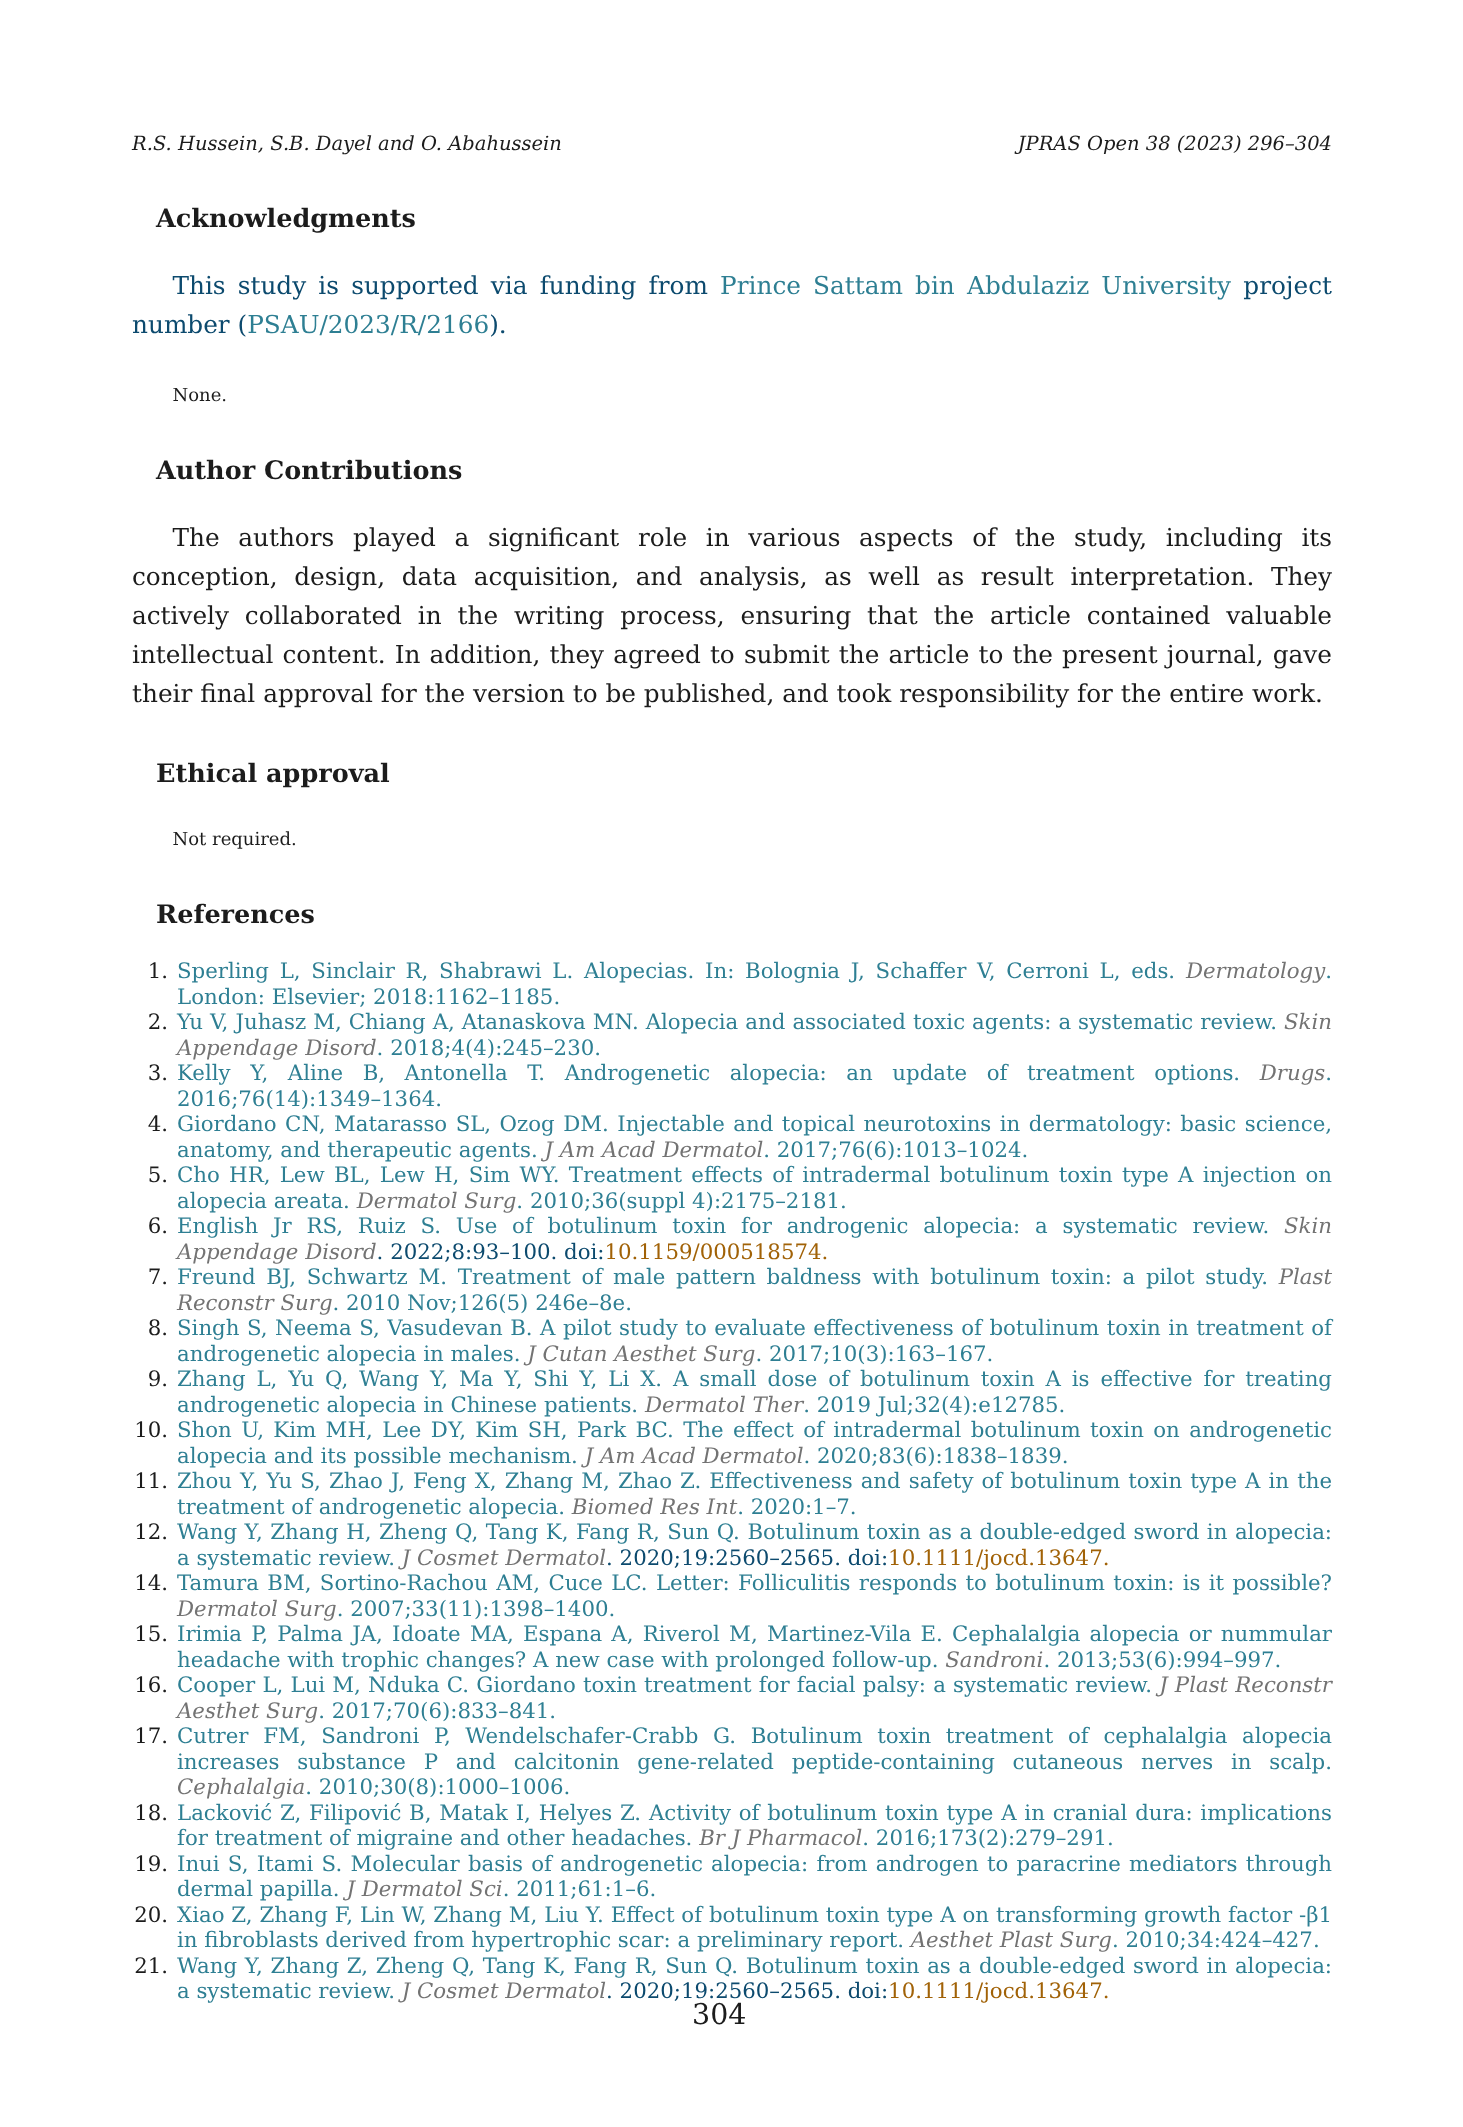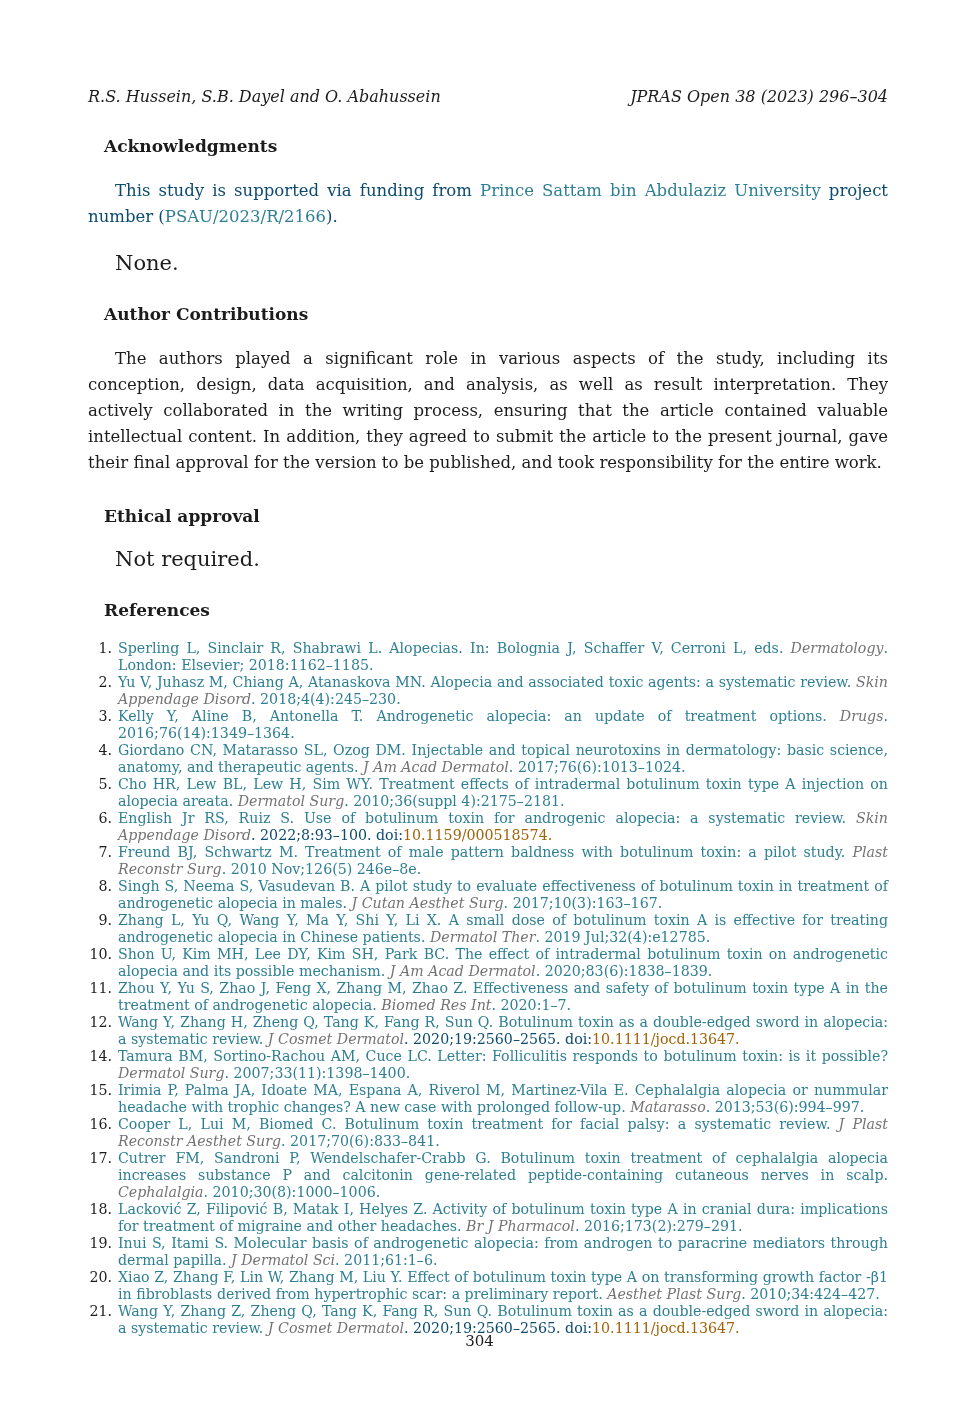--- a/index.html
+++ b/index.html
@@ -8,34 +8,34 @@
     width:975px;height:1418px;
     box-sizing:border-box;
     padding:88px 87px 0 88px;
     font-family:"DejaVu Serif", serif;
     color:#1c1c1c;
     background:#ffffff;
     overflow:hidden;
   }
   .running-header{
     display:flex;justify-content:space-between;
-    font-style:italic;font-size:16px;line-height:18px;gap:24px;
+    font-style:italic;font-size:13px;line-height:18px;gap:24px;
   }
   .section-heading{
     font-size:17px;font-weight:bold;margin:30px 0 0 16px;
     font-family:"DejaVu Serif", serif;
   }
   .para{
     margin:22px 0 0 0;
     font-size:16.5px;line-height:26px;
     text-align:justify;text-indent:27px;
   }
   .short-line{
     margin:22px 0 0 0;
-    font-size:21px;line-height:22px;
+    font-size:12px;line-height:22px;
     padding-left:27px;
   }
   .refs{
     margin-top:20px;
     font-size:14.2px;line-height:17px;
   }
   .ref{
     position:relative;
     padding-left:30px;
     text-align:justify;
@@ -44,21 +44,21 @@
   .ref-num{
     position:absolute;left:0;top:0;width:24px;
     text-align:right;color:#1c1c1c;
   }
   .seg-plain{color:#0c4a6e;}
   .seg-link{color:#2e7f93;}
   .seg-doi{color:#a16207;}
   .seg-journal{color:#737373;font-style:italic;}
   .page-number{
     position:absolute;top:1332px;left:0;right:16px;
-    text-align:center;font-size:15px;color:#1c1c1c;
+    text-align:center;font-size:19px;color:#1c1c1c;
   }
 </style>
 </head>
 <body>
 
 <div class="page">
 
   <div class="running-header">
     <span>R.S. Hussein, S.B. Dayel and O. Abahussein</span>
     <span>JPRAS Open 38 (2023) 296–304</span>
@@ -83,22 +83,22 @@
       <div class="ref"><span class="ref-num">4.</span><span><span class="seg-link">Giordano CN, Matarasso SL, Ozog DM. Injectable and topical neurotoxins in dermatology: basic science, anatomy, and therapeutic agents. </span><span class="seg-journal">J Am Acad Dermatol</span><span class="seg-link">. 2017;76(6):1013–1024.</span></span></div>
       <div class="ref"><span class="ref-num">5.</span><span><span class="seg-link">Cho HR, Lew BL, Lew H, Sim WY. Treatment effects of intradermal botulinum toxin type A injection on alopecia areata. </span><span class="seg-journal">Dermatol Surg</span><span class="seg-link">. 2010;36(suppl 4):2175–2181.</span></span></div>
       <div class="ref"><span class="ref-num">6.</span><span><span class="seg-link">English Jr RS, Ruiz S. Use of botulinum toxin for androgenic alopecia: a systematic review. </span><span class="seg-journal">Skin Appendage Disord</span><span class="seg-plain">. 2022;8:93–100. doi:</span><span class="seg-doi">10.1159/000518574.</span></span></div>
       <div class="ref"><span class="ref-num">7.</span><span><span class="seg-link">Freund BJ, Schwartz M. Treatment of male pattern baldness with botulinum toxin: a pilot study. </span><span class="seg-journal">Plast Reconstr Surg</span><span class="seg-link">. 2010 Nov;126(5) 246e–8e.</span></span></div>
       <div class="ref"><span class="ref-num">8.</span><span><span class="seg-link">Singh S, Neema S, Vasudevan B. A pilot study to evaluate effectiveness of botulinum toxin in treatment of androgenetic alopecia in males. </span><span class="seg-journal">J Cutan Aesthet Surg</span><span class="seg-link">. 2017;10(3):163–167.</span></span></div>
       <div class="ref"><span class="ref-num">9.</span><span><span class="seg-link">Zhang L, Yu Q, Wang Y, Ma Y, Shi Y, Li X. A small dose of botulinum toxin A is effective for treating androgenetic alopecia in Chinese patients. </span><span class="seg-journal">Dermatol Ther</span><span class="seg-link">. 2019 Jul;32(4):e12785.</span></span></div>
       <div class="ref"><span class="ref-num">10.</span><span><span class="seg-link">Shon U, Kim MH, Lee DY, Kim SH, Park BC. The effect of intradermal botulinum toxin on androgenetic alopecia and its possible mechanism. </span><span class="seg-journal">J Am Acad Dermatol</span><span class="seg-link">. 2020;83(6):1838–1839.</span></span></div>
       <div class="ref"><span class="ref-num">11.</span><span><span class="seg-link">Zhou Y, Yu S, Zhao J, Feng X, Zhang M, Zhao Z. Effectiveness and safety of botulinum toxin type A in the treatment of androgenetic alopecia. </span><span class="seg-journal">Biomed Res Int</span><span class="seg-link">. 2020:1–7.</span></span></div>
       <div class="ref"><span class="ref-num">12.</span><span><span class="seg-link">Wang Y, Zhang H, Zheng Q, Tang K, Fang R, Sun Q. Botulinum toxin as a double-edged sword in alopecia: a systematic review. </span><span class="seg-journal">J Cosmet Dermatol</span><span class="seg-plain">. 2020;19:2560–2565. doi:</span><span class="seg-doi">10.1111/jocd.13647.</span></span></div>
       <div class="ref"><span class="ref-num">14.</span><span><span class="seg-link">Tamura BM, Sortino-Rachou AM, Cuce LC. Letter: Folliculitis responds to botulinum toxin: is it possible? </span><span class="seg-journal">Dermatol Surg</span><span class="seg-link">. 2007;33(11):1398–1400.</span></span></div>
-      <div class="ref"><span class="ref-num">15.</span><span><span class="seg-link">Irimia P, Palma JA, Idoate MA, Espana A, Riverol M, Martinez-Vila E. Cephalalgia alopecia or nummular headache with trophic changes? A new case with prolonged follow-up. </span><span class="seg-journal">Matarasso</span><span class="seg-link">. 2013;53(6):994–997.</span></span></div>
-      <div class="ref"><span class="ref-num">16.</span><span><span class="seg-link">Cooper L, Lui M, Biomed C. Botulinum toxin treatment for facial palsy: a systematic review. </span><span class="seg-journal">J Plast Reconstr Aesthet Surg</span><span class="seg-link">. 2017;70(6):833–841.</span></span></div>
+      <div class="ref"><span class="ref-num">15.</span><span><span class="seg-link">Irimia P, Palma JA, Idoate MA, Espana A, Riverol M, Martinez-Vila E. Cephalalgia alopecia or nummular headache with trophic changes? A new case with prolonged follow-up. </span><span class="seg-journal">Sandroni</span><span class="seg-link">. 2013;53(6):994–997.</span></span></div>
+      <div class="ref"><span class="ref-num">16.</span><span><span class="seg-link">Cooper L, Lui M, Nduka C. Giordano toxin treatment for facial palsy: a systematic review. </span><span class="seg-journal">J Plast Reconstr Aesthet Surg</span><span class="seg-link">. 2017;70(6):833–841.</span></span></div>
       <div class="ref"><span class="ref-num">17.</span><span><span class="seg-link">Cutrer FM, Sandroni P, Wendelschafer-Crabb G. Botulinum toxin treatment of cephalalgia alopecia increases substance P and calcitonin gene-related peptide-containing cutaneous nerves in scalp. </span><span class="seg-journal">Cephalalgia</span><span class="seg-link">. 2010;30(8):1000–1006.</span></span></div>
       <div class="ref"><span class="ref-num">18.</span><span><span class="seg-link">Lacković Z, Filipović B, Matak I, Helyes Z. Activity of botulinum toxin type A in cranial dura: implications for treatment of migraine and other headaches. </span><span class="seg-journal">Br J Pharmacol</span><span class="seg-link">. 2016;173(2):279–291.</span></span></div>
       <div class="ref"><span class="ref-num">19.</span><span><span class="seg-link">Inui S, Itami S. Molecular basis of androgenetic alopecia: from androgen to paracrine mediators through dermal papilla. </span><span class="seg-journal">J Dermatol Sci</span><span class="seg-link">. 2011;61:1–6.</span></span></div>
       <div class="ref"><span class="ref-num">20.</span><span><span class="seg-link">Xiao Z, Zhang F, Lin W, Zhang M, Liu Y. Effect of botulinum toxin type A on transforming growth factor -β1 in fibroblasts derived from hypertrophic scar: a preliminary report. </span><span class="seg-journal">Aesthet Plast Surg</span><span class="seg-link">. 2010;34:424–427.</span></span></div>
       <div class="ref"><span class="ref-num">21.</span><span><span class="seg-link">Wang Y, Zhang Z, Zheng Q, Tang K, Fang R, Sun Q. Botulinum toxin as a double-edged sword in alopecia: a systematic review. </span><span class="seg-journal">J Cosmet Dermatol</span><span class="seg-plain">. 2020;19:2560–2565. doi:</span><span class="seg-doi">10.1111/jocd.13647.</span></span></div>
     </div>
 
   <div class="page-number">304</div>
 
 </div>

